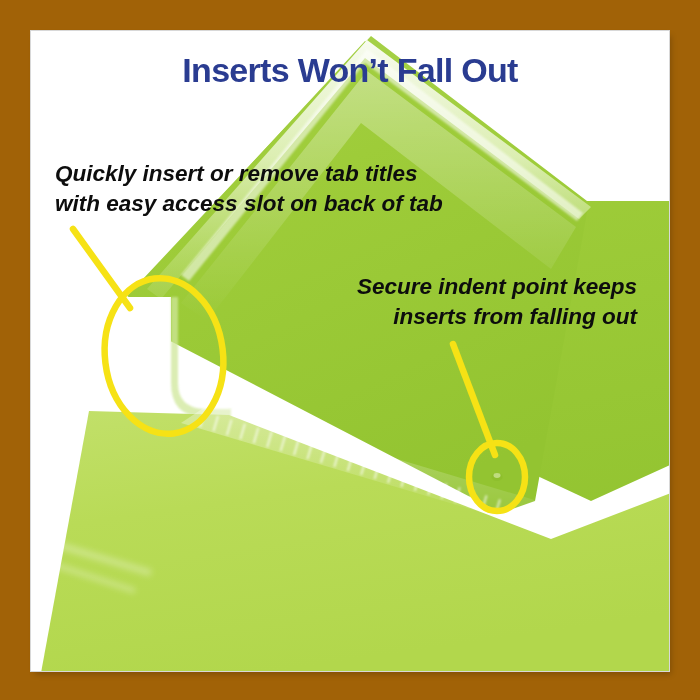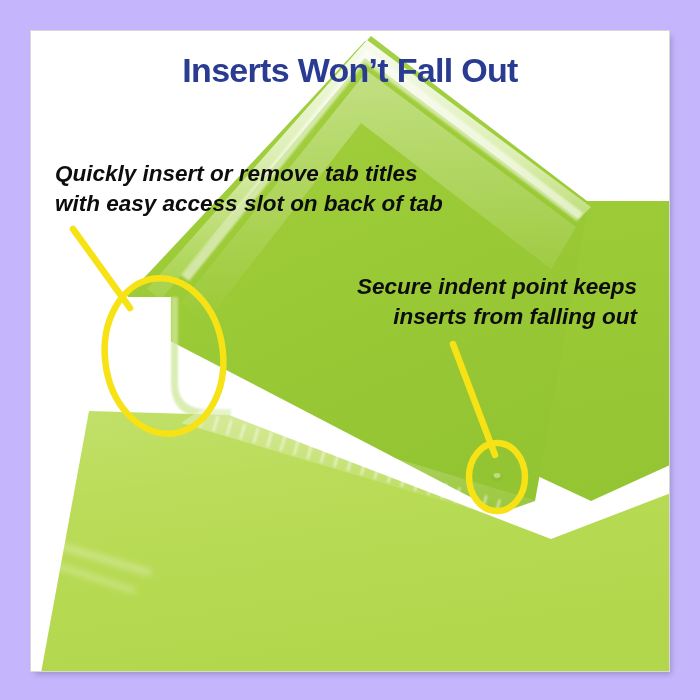--- a/index.html
+++ b/index.html
@@ -10,21 +10,21 @@
   }
   body {
     font-family: "Liberation Sans", sans-serif;
     -webkit-font-smoothing: antialiased;
   }
   #stage {
     position: relative;
     width: 700px;
     height: 700px;
     overflow: hidden;
-    background: #c4b5fd;
+    background: #a16207;
   }
   
   #frame {
     position: absolute;
     left: 30px;
     top: 30px;
     width: 640px;
     height: 642px;
     background: #ffffff;
     border: 1px solid #d8d8d8;

